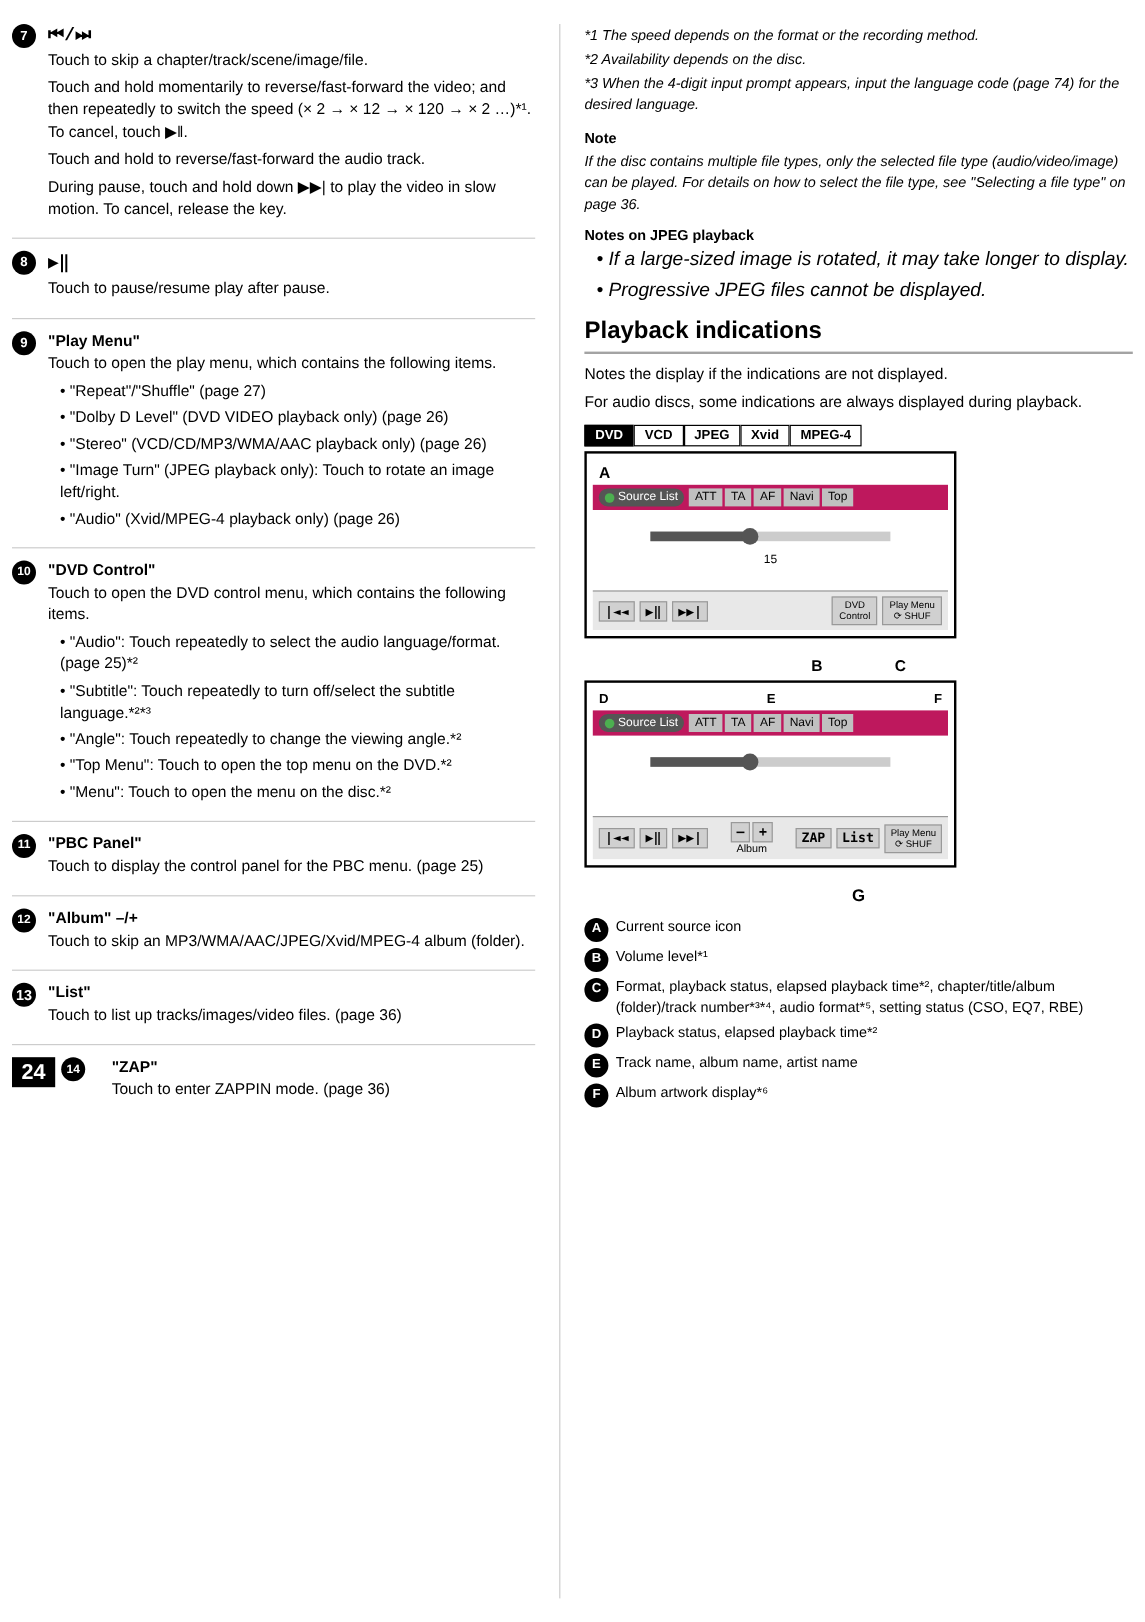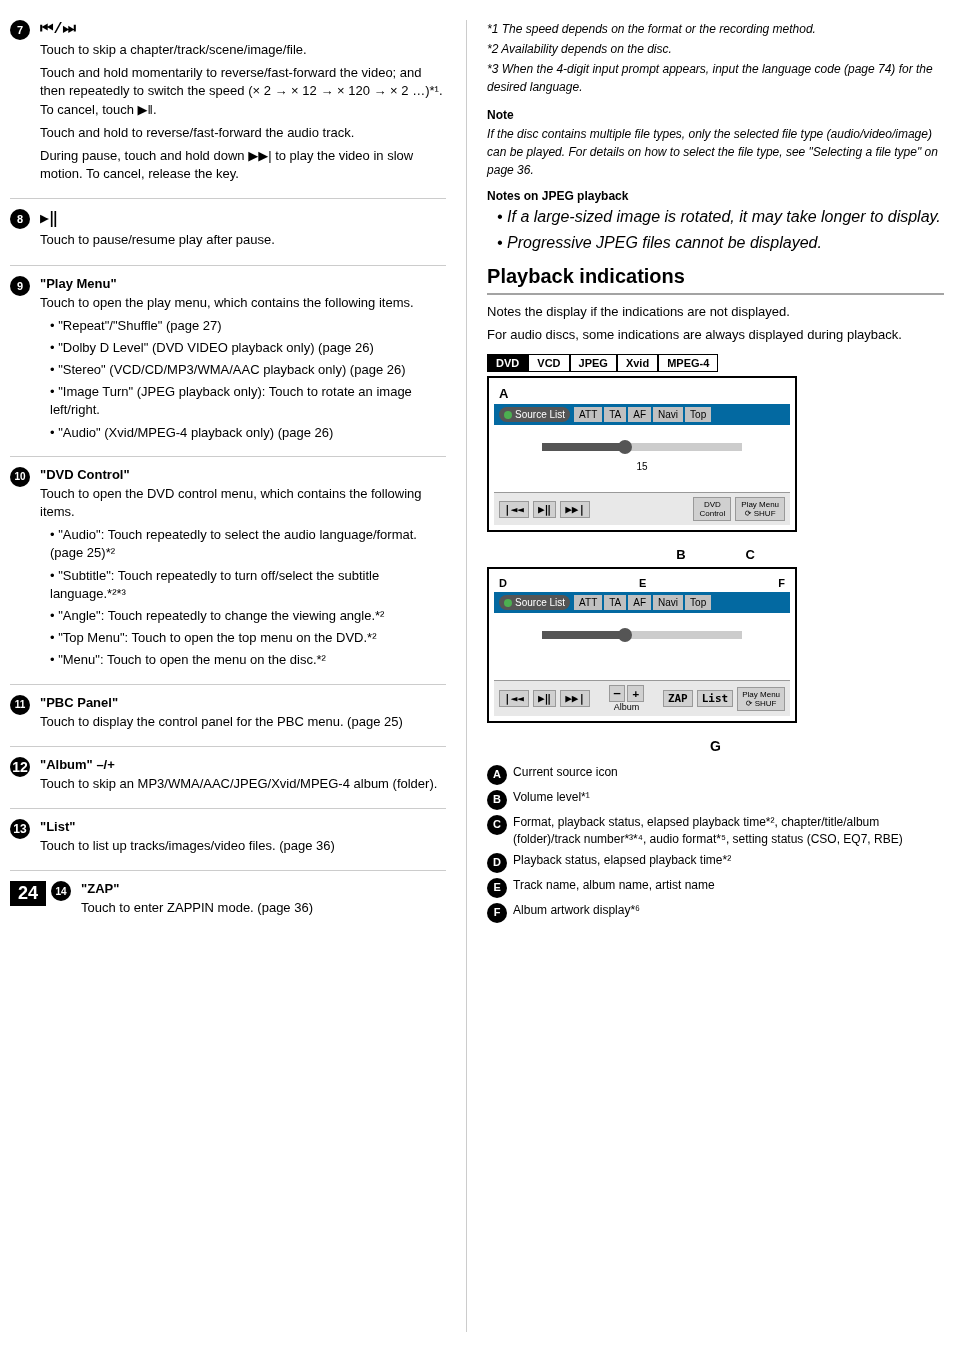--- a/index.html
+++ b/index.html
@@ -140,21 +140,21 @@
       width: 310px;
       background: #fff;
       margin-bottom: 15px;
     }
     .display-inner {
       padding: 5px;
     }
     .display-top-bar {
       display: flex;
       align-items: flex-end;
-      background: #0369a1;
+      background: #be185d;
       padding: 3px 5px;
       margin-bottom: 5px;
     }
     .source-btn {
       display: flex;
       align-items: center;
       background: #555;
       color: #fff;
       font-size: 10px;
       padding: 2px 5px;
@@ -357,21 +357,21 @@
       <div class="section-content">
         <div class="section-title">"PBC Panel"</div>
         <div class="section-body">
           <p>Touch to display the control panel for the PBC menu. (page 25)</p>
         </div>
       </div>
     </div>
 
     <div class="section">
       <div class="section-num">
-        <span class="circle-num" style="font-size:14px;">12</span>
+        <span class="circle-num" style="font-size:10px;">12</span>
       </div>
       <div class="section-content">
         <div class="section-title">"Album" –/+</div>
         <div class="section-body">
           <p>Touch to skip an MP3/WMA/AAC/JPEG/Xvid/MPEG-4 album (folder).</p>
         </div>
       </div>
     </div>
 
     <div class="section">
@@ -381,21 +381,21 @@
       <div class="section-content">
         <div class="section-title">"List"</div>
         <div class="section-body">
           <p>Touch to list up tracks/images/video files. (page 36)</p>
         </div>
       </div>
     </div>
 
     <div style="display:flex; align-items:flex-start;">
       <span class="page-number">24</span>
-      <div class="section" style="border:none; margin-bottom:0; flex:1; padding-left:5px;">
+      <div class="section" style="border:none; margin-bottom:0; flex:1; padding-left:5px;gap:12px;">
         <div class="section-num">
           <span class="circle-num" style="font-size:10px;">14</span>
         </div>
         <div class="section-content">
           <div class="section-title">"ZAP"</div>
           <div class="section-body">
             <p>Touch to enter ZAPPIN mode. (page 36)</p>
           </div>
         </div>
       </div>

